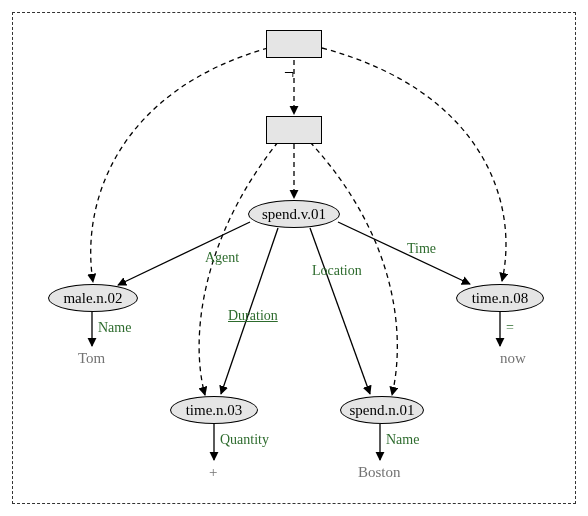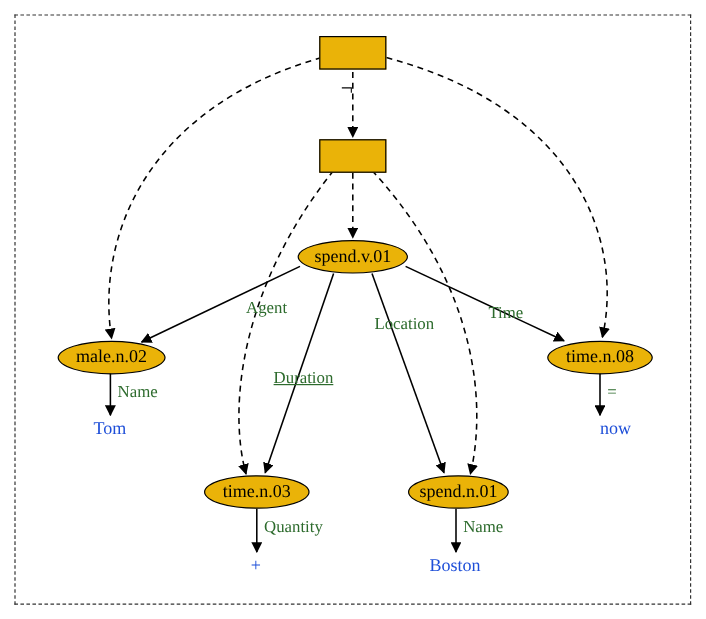--- a/index.html
+++ b/index.html
@@ -1,22 +1,22 @@
 <!DOCTYPE html>
 <html><head>
   <meta charset="utf-8">
   <style>
     * { margin: 0; padding: 0; box-sizing: border-box; }
     body { width: 588px; height: 516px; position: relative; font-family: 'Times New Roman', Times, serif; }
     .diagram-frame { position: absolute; left: 12px; top: 12px; width: 564px; height: 492px; border: 1.5px dashed #333; }
     svg.edges { position: absolute; left: 0; top: 0; width: 588px; height: 516px; pointer-events: none; }
-    .node { position: absolute; display: flex; align-items: center; justify-content: center; background: #eab308; }
+    .node { position: absolute; display: flex; align-items: center; justify-content: center; background: #e5e5e5; }
     .node.box { border: 1.5px solid #000; width: 56px; height: 28px; }
     .node.ellipse { border: 1.5px solid #000; border-radius: 50%; padding: 2px 8px; font-size: 15px; }
-    .leaf { position: absolute; font-size: 15px; color: #1d4ed8; }
+    .leaf { position: absolute; font-size: 15px; color: #737373; }
     .edge-label { position: absolute; font-size: 14px; color: #2d6b2d; white-space: nowrap; }
   </style>
 </head>
 <body>
 
 <div class="diagram-frame"></div>
 
 <svg class="edges">
   <defs>
     <marker id="arrow" viewBox="0 0 10 10" refX="9" refY="5" markerWidth="7" markerHeight="7" orient="auto-start-reverse">
@@ -60,21 +60,21 @@
 
 <div class="node ellipse" style="left:248px; top:200px; width:92px; height:28px;">spend.v.01</div>
 <div class="node ellipse" style="left:48px; top:284px; width:90px; height:28px;">male.n.02</div>
 <div class="node ellipse" style="left:170px; top:396px; width:88px; height:28px;text-align:right;">time.n.03</div>
 <div class="node ellipse" style="left:340px; top:396px; width:84px; height:28px;">spend.n.01</div>
 <div class="node ellipse" style="left:456px; top:284px; width:88px; height:28px;">time.n.08</div>
 
 <div class="edge-label" style="left:205px; top:250px;">Agent</div>
 <div class="edge-label" style="left:228px; top:308px;text-decoration:underline;">Duration</div>
 <div class="edge-label" style="left:312px; top:263px;">Location</div>
-<div class="edge-label" style="left:407px; top:254px;">Time</div>
+<div class="edge-label" style="left:407px; top:241px;">Time</div>
 <div class="edge-label" style="left:98px; top:320px;">Name</div>
 <div class="edge-label" style="left:506px; top:320px;">=</div>
 <div class="edge-label" style="left:220px; top:432px;">Quantity</div>
 <div class="edge-label" style="left:386px; top:432px;">Name</div>
 
 <div class="leaf" style="left:78px; top:350px;">Tom</div>
 <div class="leaf" style="left:500px; top:350px;text-align:right;">now</div>
 <div class="leaf" style="left:209px; top:464px;">+</div>
 <div class="leaf" style="left:358px; top:464px;">Boston</div>
 

